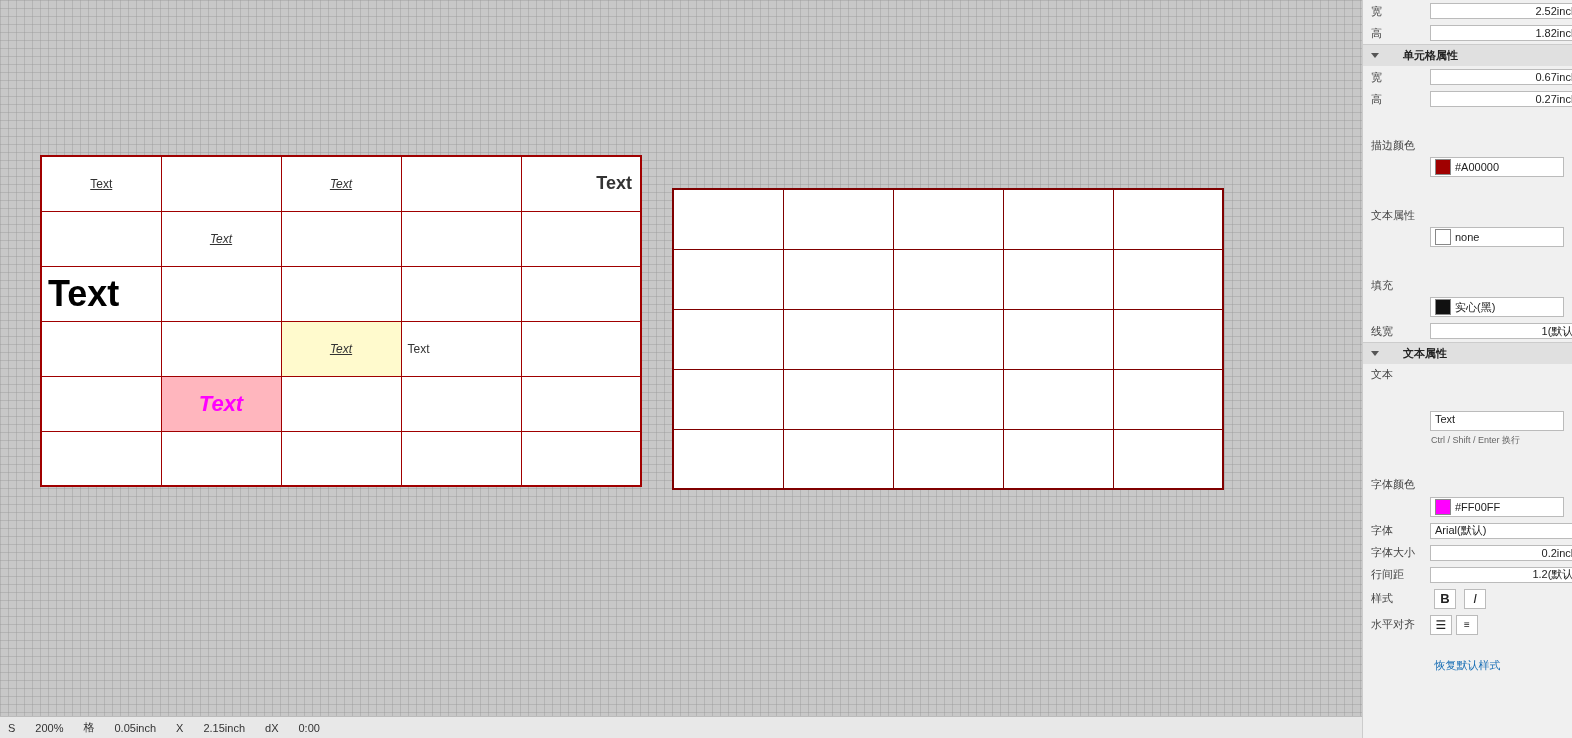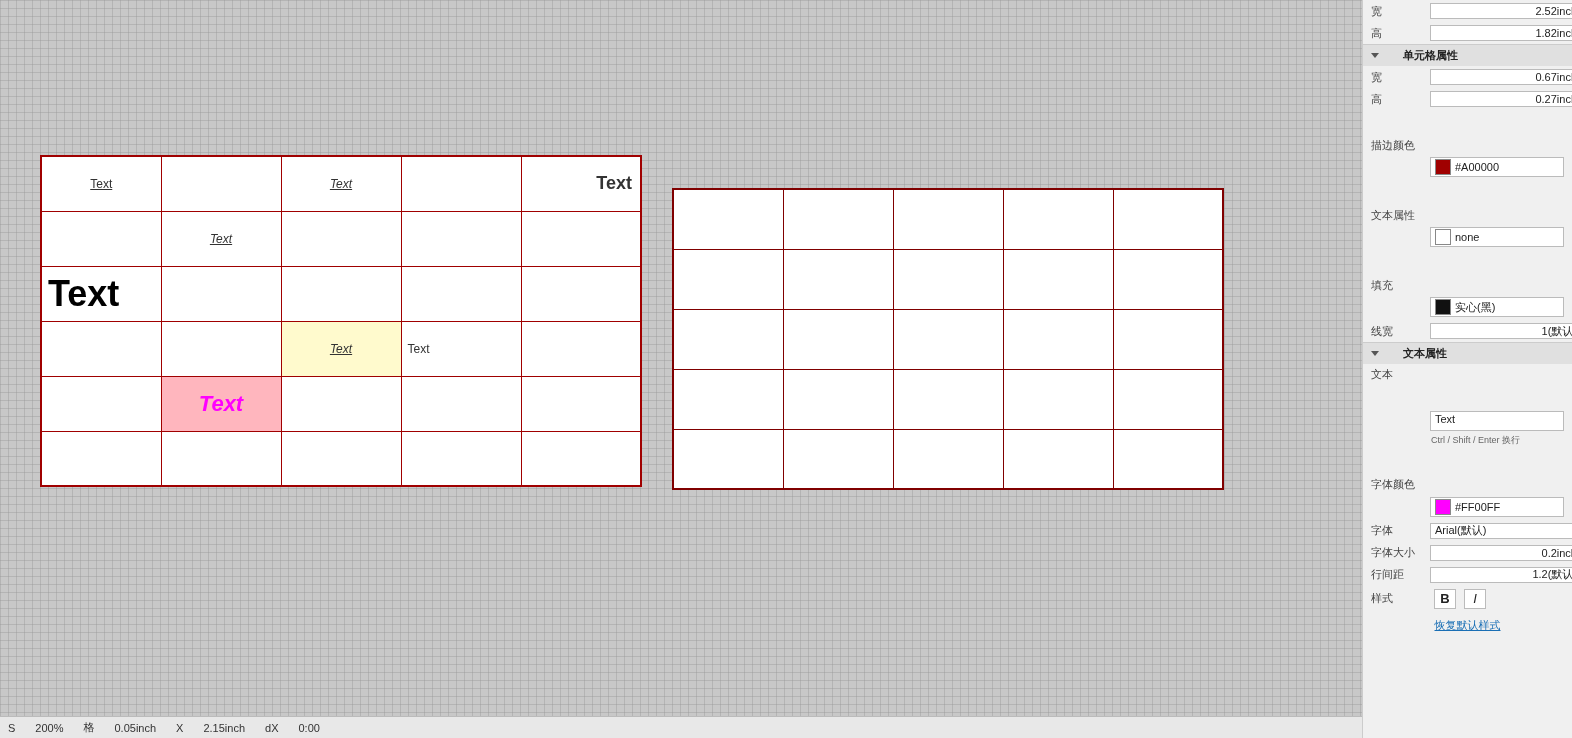--- a/index.html
+++ b/index.html
@@ -128,28 +128,27 @@
       border: 1px solid #bbb;
       background: white;
       display: flex;
       align-items: center;
       justify-content: center;
       font-size: 12px;
       cursor: pointer;
     }
 
     .restore-btn {
-      margin: 6px auto;
+      margin: 20px auto;
       display: block;
       background: none;
       border: none;
       color: #1a6fb5;
       font-size: 11px;
       cursor: pointer;
-      text-decoration: underline;
     }
 
     
     .status-bar {
       position: absolute;
       bottom: 0;
       left: 0;
       right: 0;
       height: 22px;
       background: #e8e8e8;
@@ -457,17 +456,22 @@
   <div class="style-row">
     <span class="prop-label">样式</span>
     <div class="style-btn" style="font-weight:bold;">
       <span>B</span>
     </div>
     <div class="style-btn" style="font-style:italic;">
       <span>I</span>
     </div>
   </div>
 
+  <div class="align-row">
+    <span class="prop-label">水平对齐</span>
+    <div class="align-btn">☰</div>
+    <div class="align-btn" style="font-size:10px;">≡</div>
+  </div>
 
 
   <button class="restore-btn">恢复默认样式</button>
 
 </div>
 
 </body></html>

